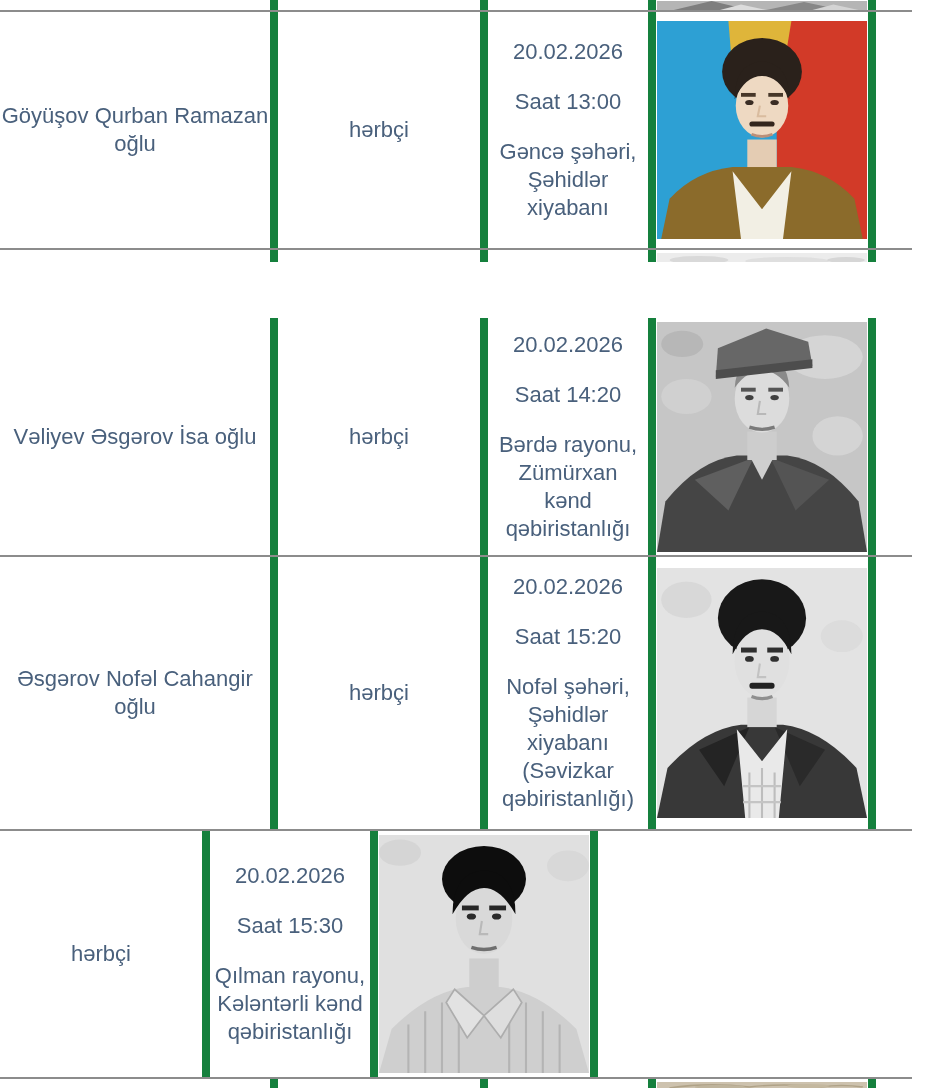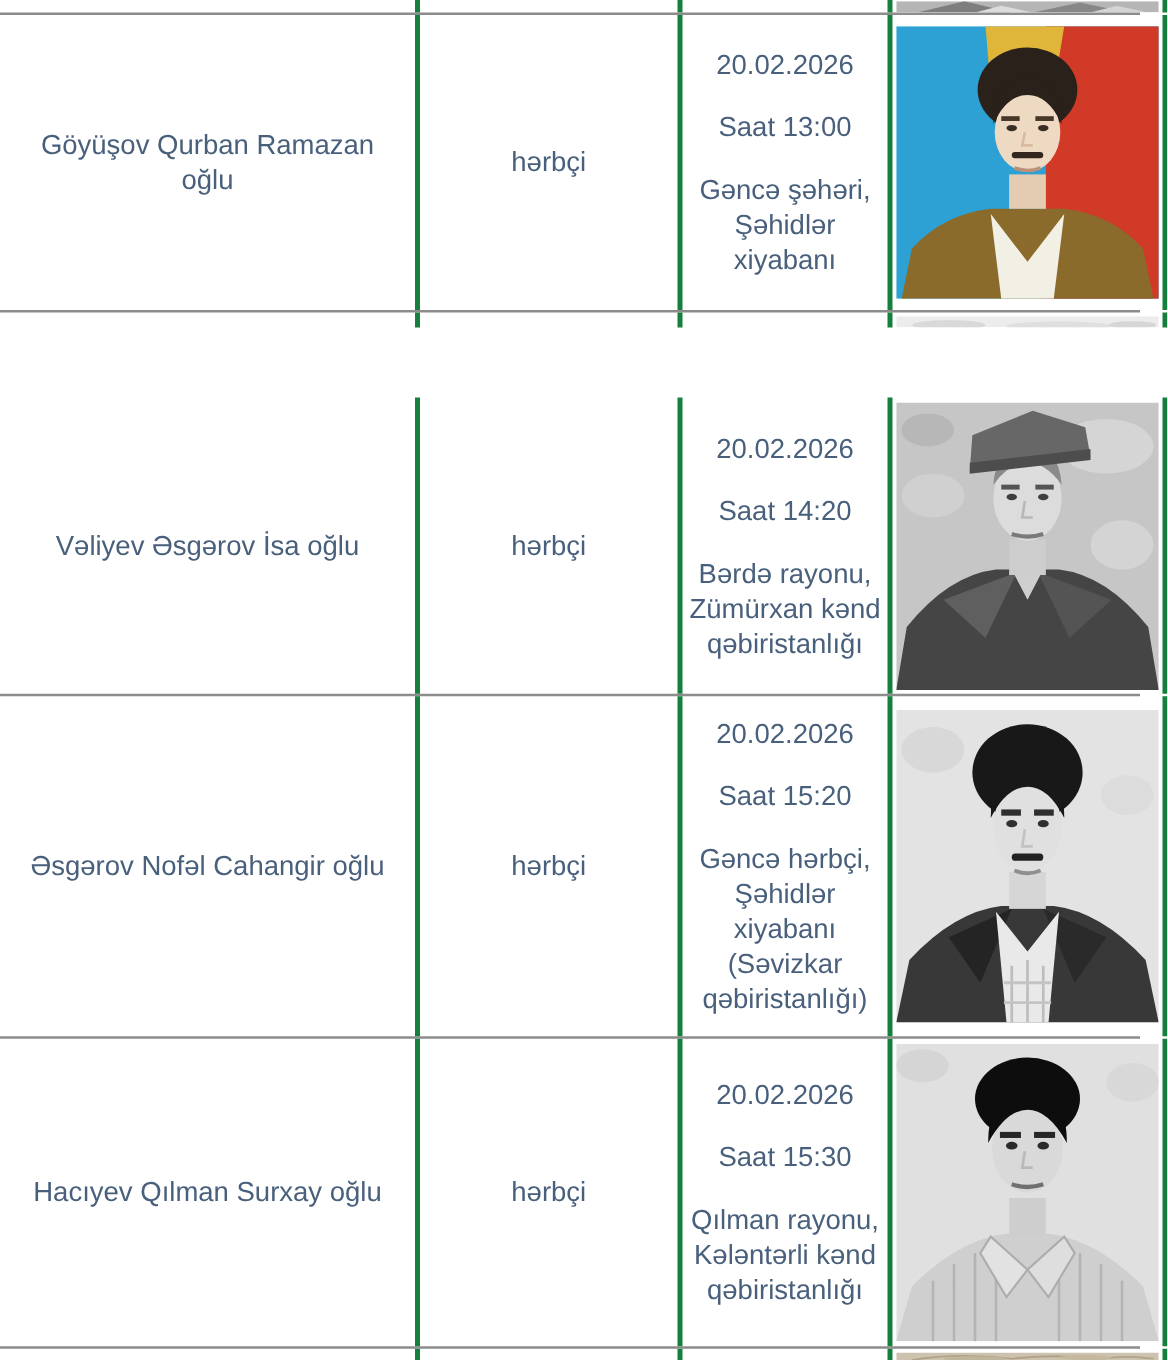--- a/index.html
+++ b/index.html
@@ -16,24 +16,24 @@
   .tbl { position: absolute; left: 0; width: 912px; }
   .tblA { top: 0; }
   .tblB { top: 318px; }
   .row { display: flex; border-bottom: 2px solid #8c8c8c; }
   .row.nb { border-bottom: none; }
   .cell {
     flex: none;
     display: flex; flex-direction: column;
     align-items: center; justify-content: center;
     text-align: center;
-    border-right: 4px solid #15803d;
+    border-right: 8px solid #15803d;
     overflow: hidden;
   }
-  .c1 { width: 336px; }
+  .c1 { width: 278px; }
   .c2 { width: 210px; }
   .c3 { width: 168px; }
   .c4 { width: 220px; }
   .name-span { display: inline-block; max-width: 300px; }
   .c3 p { margin: 11px 4px; }
   .photo { width: 210px; }
   .photo svg { display: block; width: 100%; height: 100%; }
   .ph-r1 { height: 218px; }
   .ph-r2 { height: 230px; }
   .ph-r3 { height: 250px; }
@@ -173,21 +173,21 @@
     <div class="row rowB2">
       <div class="cell c1">
         <span class="name-span">Əsgərov Nofəl Cahangir oğlu</span>
       </div>
       <div class="cell c2">
         <span>hərbçi</span>
       </div>
       <div class="cell c3">
         <p>20.02.2026</p>
         <p>Saat 15:20</p>
-        <p>Gəncə hərbçi, Şəhidlər xiyabanı (Səvizkar qəbiristanlığı)</p>
+        <p>Nofəl şəhəri, Şəhidlər xiyabanı (Səvizkar qəbiristanlığı)</p>
       </div>
       <div class="cell c4">
         <div class="photo ph-r3">
           <svg viewBox="0 0 100 110" preserveAspectRatio="none">
             <rect width="100" height="110" fill="#e3e3e3"></rect>
             <ellipse cx="14" cy="14" rx="12" ry="8" fill="#d5d5d5" opacity="0.8"></ellipse>
             <ellipse cx="88" cy="30" rx="10" ry="7" fill="#d9d9d9" opacity="0.8"></ellipse>
             <path d="M0,110 L5,88 Q22,71 40,69 L60,69 Q78,71 95,88 L100,110 Z" fill="#383838"></path>
             <polygon points="20,80 44,70 32,96" fill="#242424"></polygon>
             <polygon points="80,80 56,70 68,96" fill="#2a2a2a"></polygon>
@@ -204,23 +204,20 @@
             <ellipse cx="56" cy="40" rx="2.1" ry="1.3" fill="#303030"></ellipse>
             <path d="M49,42 L48,48 L52,48" stroke="#c2c2c2" stroke-width="1" fill="none"></path>
             <rect x="44" y="50.5" width="12" height="2.6" rx="1.3" fill="#222222"></rect>
             <path d="M45,56.5 Q50,58.5 55,56.5" stroke="#8f8f8f" stroke-width="1.4" fill="none"></path>
           </svg>
         </div>
       </div>
     </div>
 
     <div class="row rowB3">
-      <div class="cell c1">
-        <span class="name-span">Hacıyev Qılman Surxay oğlu</span>
-      </div>
       <div class="cell c2">
         <span>hərbçi</span>
       </div>
       <div class="cell c3">
         <p>20.02.2026</p>
         <p>Saat 15:30</p>
         <p>Qılman rayonu, Kələntərli kənd qəbiristanlığı</p>
       </div>
       <div class="cell c4">
         <div class="photo ph-r4">

